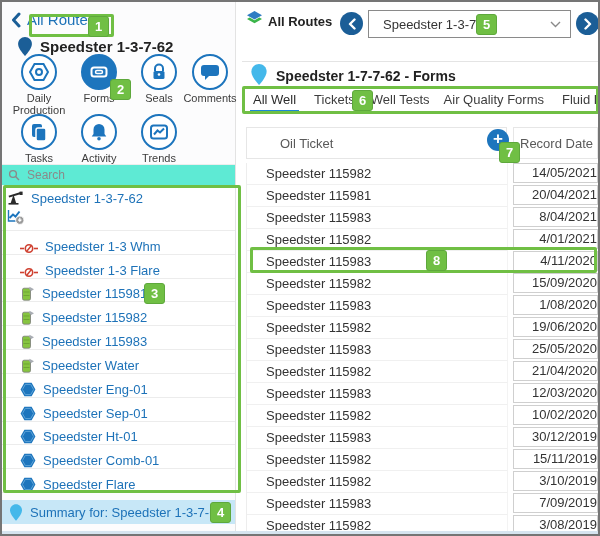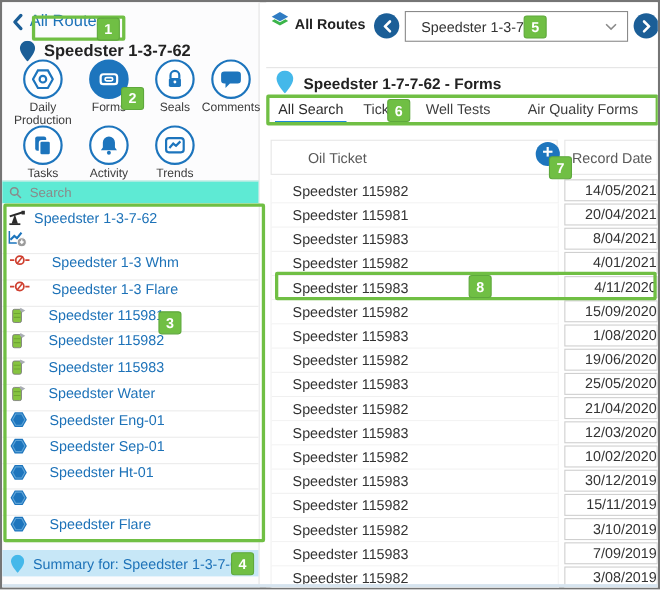--- a/index.html
+++ b/index.html
@@ -15,41 +15,41 @@
   .loc-row{position:absolute;left:16px;top:35px;display:flex;align-items:center;gap:8px;}
   .loc-title{font-size:15px;font-weight:bold;color:#222;}
   .nav-item{position:absolute;display:flex;flex-direction:column;align-items:center;cursor:pointer;}
   .nav-circle{width:36px;height:36px;border-radius:50%;border:2px solid #1d75bd;background:#fff;display:flex;align-items:center;justify-content:center;box-sizing:border-box;}
   .nav-circle.active{background:#1d75bd;border-color:#1d75bd;}
   .nav-label{margin-top:2px;font-size:11px;line-height:12px;color:#3c3c3c;text-align:center;width:62px;}
   .search-box{position:absolute;left:0;top:162px;width:233px;height:20px;border-top:1px solid #ededed;display:flex;align-items:center;background:#5eead4;}
   .search-box input{border:none;outline:none;background:transparent;font-family:"Liberation Sans",sans-serif;font-size:12px;color:#555;width:180px;margin-left:5px;}
   .search-box input::placeholder{color:#8a8a8a;}
   .tree{position:absolute;left:0;top:183px;width:233px;height:308px;background:#fff;display:flex;flex-direction:column;box-sizing:border-box;}
-  .tree-item{display:flex;align-items:flex-start;gap:20px;padding-left:7px;border-bottom:1px solid #ececec;color:#1d72b8;font-size:13px;flex:1;cursor:pointer;white-space:nowrap;}
+  .tree-item{display:flex;align-items:flex-end;gap:7px;padding-left:18px;border-bottom:1px solid #ececec;color:#1d72b8;font-size:13px;flex:1;cursor:pointer;white-space:nowrap;}
   .tree-item.first{flex:none;height:45px;flex-direction:column;align-items:flex-start;justify-content:center;gap:3px;padding-left:5px;}
   .tree-item .line1{display:flex;align-items:center;gap:7px;}
   .summary-row{position:absolute;left:0;top:498px;width:233px;height:24px;background:#c7e7f7;display:flex;align-items:center;gap:8px;padding-left:8px;box-sizing:border-box;color:#1d72b8;font-size:13px;cursor:pointer;white-space:nowrap;}
   
   .right-panel{position:absolute;left:240px;top:0;width:358px;height:532px;background:#fff;}
   .rp-topbar-icon{position:absolute;left:4px;top:8px;}
   .rp-routes-label{position:absolute;left:26px;top:12px;font-size:13px;font-weight:bold;color:#222;}
   .circle-btn{position:absolute;width:23px;height:23px;border-radius:50%;background:#1b5e97;display:flex;align-items:center;justify-content:center;cursor:pointer;}
   .rp-back{left:98px;top:10px;}
   .rp-fwd{left:334px;top:10px;}
   .dropdown{position:absolute;left:126px;top:8px;width:203px;height:28px;border:1px solid #8a8a8a;background:#fff;box-sizing:border-box;display:flex;align-items:center;cursor:pointer;}
   .dropdown-value{font-size:13px;color:#333;margin-left:14px;white-space:nowrap;}
   .dropdown-chevron{position:absolute;right:9px;top:10px;}
   .rp-divider{position:absolute;left:0;top:59px;width:358px;height:1px;background:#e4e4e4;}
   .card-pin{position:absolute;left:9px;top:62px;}
   .card-title{position:absolute;left:34px;top:66px;font-size:14px;font-weight:bold;color:#222;white-space:nowrap;}
   .tabbar{position:absolute;left:0;top:87px;width:358px;height:24px;display:flex;align-items:flex-end;padding-left:8px;box-sizing:border-box;overflow:hidden;white-space:nowrap;}
   .tab{font-size:13px;color:#3d3d3d;padding:2px 3px 5px 3px;border-bottom:1px solid #d9d9d9;cursor:pointer;}
   .tab.active{color:#2b2b2b;border-bottom:3px solid #1c87d6;padding-bottom:3px;}
-  .t-m1{margin-right:12px;} .t-m2{margin-right:10px;} .t-m3{margin-right:28px;} .t-m4{margin-right:12px;}
+  .t-m1{margin-right:12px;} .t-m2{margin-right:10px;} .t-m3{margin-right:8px;} .t-m4{margin-right:12px;}
   .thead-cell{position:absolute;height:32px;border:1px solid #e6e6e6;background:#fff;display:flex;align-items:center;font-size:13px;color:#595959;box-sizing:border-box;}
   .thead-oil{left:4px;top:125px;width:261px;padding-left:33px;}
   .thead-date{left:271px;top:125px;width:85px;padding-left:6px;}
   .add-btn{position:absolute;left:245px;top:127px;width:22px;height:22px;border-radius:50%;background:#1d75bd;color:#fff;font-size:17px;line-height:20px;text-align:center;font-weight:bold;cursor:pointer;z-index:5;}
   .col-oil{position:absolute;left:4px;top:161px;width:261px;border-left:1px solid #ededed;}
   .cell-oil{height:22px;box-sizing:border-box;border-bottom:1px solid #f0f0f0;border-right:1px solid #f3f3f3;font-size:13px;color:#333;line-height:21px;padding-left:19px;background:#fff;white-space:nowrap;cursor:pointer;}
   .col-date{position:absolute;left:271px;top:161px;width:85px;}
   .cell-date{height:20px;margin-bottom:2px;box-sizing:border-box;border:1px solid #cfcfcf;font-size:13px;color:#333;line-height:18px;padding-left:6px;background:#fff;white-space:nowrap;cursor:pointer;text-align:right;}
   
   .anno-box{position:absolute;border:3px solid #70bf44;border-radius:2px;pointer-events:none;z-index:40;box-sizing:border-box;}
@@ -272,20 +272,21 @@
           </span>
         <span>Speedster Ht-01</span>
       </div>
       <div class="tree-item">
         <span>
             <svg width="16" height="15" viewBox="0 0 16 15">
               <polygon points="4.4,0.8 11.6,0.8 15.4,7.5 11.6,14.2 4.4,14.2 0.6,7.5" fill="#1d75bd"></polygon>
               <polygon points="5.3,2.4 10.7,2.4 13.6,7.5 10.7,12.6 5.3,12.6 2.4,7.5" fill="none" stroke="#5ea4d8" stroke-width="1"></polygon>
             </svg>
           </span>
+        <span>Speedster Comb-01</span>
       </div>
       <div class="tree-item">
         <span>
             <svg width="16" height="15" viewBox="0 0 16 15">
               <polygon points="4.4,0.8 11.6,0.8 15.4,7.5 11.6,14.2 4.4,14.2 0.6,7.5" fill="#1d75bd"></polygon>
               <polygon points="5.3,2.4 10.7,2.4 13.6,7.5 10.7,12.6 5.3,12.6 2.4,7.5" fill="none" stroke="#5ea4d8" stroke-width="1"></polygon>
             </svg>
           </span>
         <span>Speedster Flare</span>
       </div>
@@ -335,21 +336,21 @@
     <div class="rp-divider"></div>
 
     <span class="card-pin">
       <svg width="16" height="21" viewBox="0 0 16 22">
           <path d="M8 0 C3.6 0 0 3.6 0 8 c0 5.5 8 14 8 14 s8 -8.5 8 -14 C16 3.6 12.4 0 8 0 z" fill="#44b8ea"></path>
         </svg>
     </span>
     <span class="card-title">Speedster 1-7-7-62 - Forms</span>
 
     <div class="tabbar">
-      <span class="tab active t-m1">All Search</span>
+      <span class="tab active t-m1">All Well</span>
       <span class="tab t-m2">Tickets</span>
       <span class="tab t-m3">Well Tests</span>
       <span class="tab t-m4">Air Quality Forms</span>
       <span class="tab">Fluid Leve</span>
     </div>
 
     <div class="thead-cell thead-oil">Oil Ticket</div>
     <div class="add-btn">+</div>
     <div class="thead-cell thead-date">Record Date</div>
 

